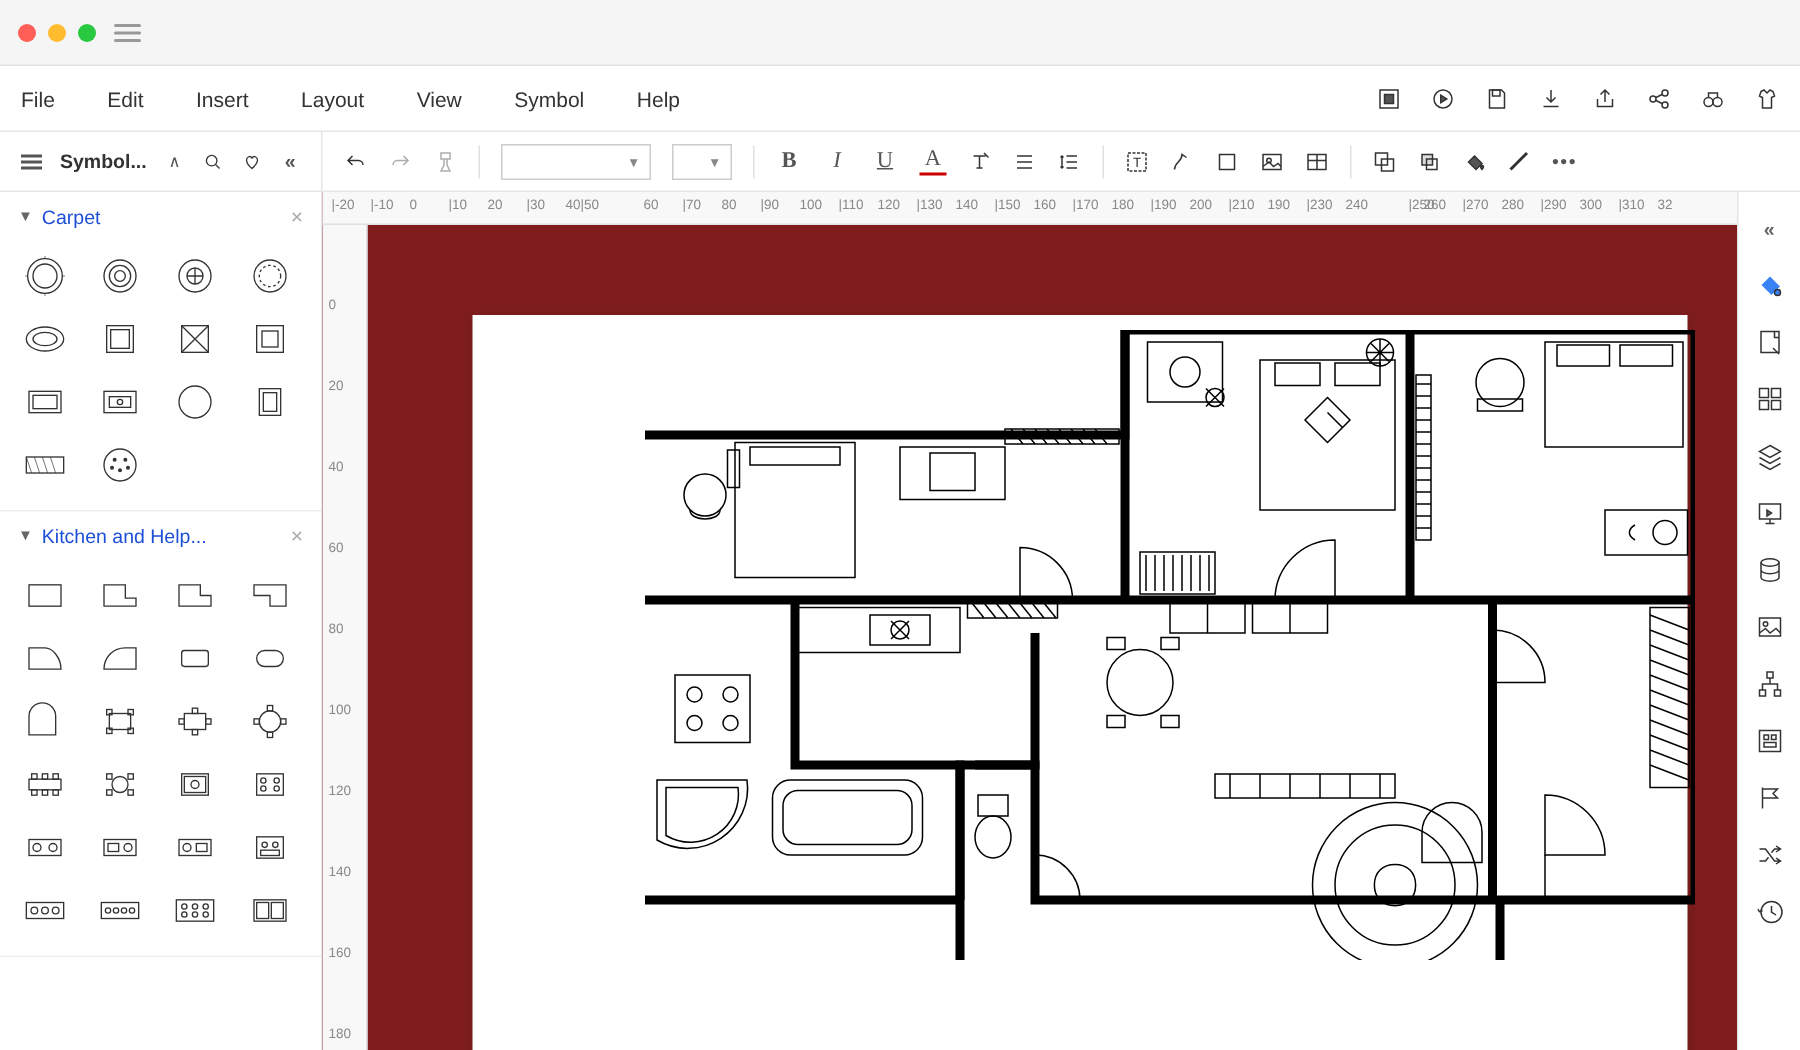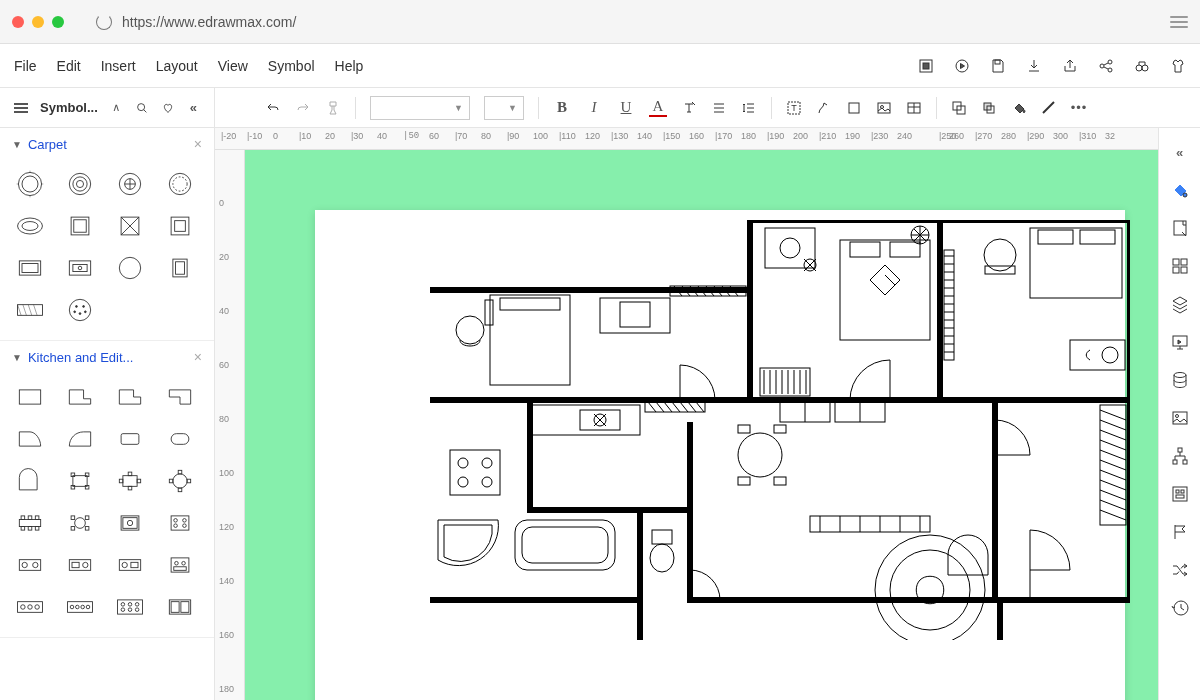--- a/index.html
+++ b/index.html
@@ -8,26 +8,26 @@
 .traffic-lights { display: flex; gap: 8px; }
 .tl { width: 12px; height: 12px; border-radius: 50%; }
 .tl.red { background: #ff5f57; }
 .tl.yellow { background: #febc2e; }
 .tl.green { background: #28c840; }
 .urlbar { flex: 1; display: flex; align-items: center; gap: 10px; margin-left: 20px; margin-right: 20px; }
 .reload-icon { width: 16px; height: 16px; border: 1.5px solid #777; border-radius: 50%; border-top-color: transparent; position: relative; }
 .url { color: #555; font-size: 14px; }
 .hamburger { width: 18px; display: flex; flex-direction: column; gap: 3px; }
 .hamburger span { height: 2px; background: #999; border-radius: 1px; }
-.menubar { height: 44px; display: flex; align-items: center; padding: 0 14px; gap: 20px; border-bottom: 1px solid #e5e5e5; }
+.menubar { height: 44px; display: flex; align-items: center; padding: 0 14px; gap: 35px; border-bottom: 1px solid #e5e5e5; }
 .menubar .spacer { flex: 1; }
 .menubar-right { display: flex; gap: 20px; align-items: center; }
 .mi { color: #333; cursor: pointer; font-size: 14px; }
 .tb-icon { width: 16px; height: 16px; display: inline-flex; align-items: center; justify-content: center; color: #555; cursor: pointer; }
-.toolbar2 { height: 40px; display: flex; border-bottom: 1px solid #e5e5e5; gap: 36px; }
+.toolbar2 { height: 40px; display: flex; border-bottom: 1px solid #e5e5e5; }
 .tb2-left { width: 215px; display: flex; align-items: center; gap: 12px; padding: 0 14px; border-right: 1px solid #e5e5e5; height: 100%; }
 .tb2-left .label { font-weight: 600; font-size: 13px; }
 .tb2-main { flex: 1; display: flex; align-items: center; gap: 14px; padding: 0 14px; height: 100%; }
 .tb-divider { width: 1px; height: 22px; background: #e0e0e0; }
 .font-select { width: 100px; height: 24px; border: 1px solid #ccc; background: #fff; display: flex; align-items: center; padding: 0 6px; font-size: 12px; }
 .font-select.small { width: 40px; }
 .dd-arrow { margin-left: auto; font-size: 9px; color: #888; }
 .txtbtn { font-family: Georgia, serif; font-size: 15px; color: #555; width: 18px; text-align: center; cursor: pointer; }
 .workspace { display: flex; height: calc(700px - 44px - 44px - 40px); }
 .left-panel { width: 215px; border-right: 1px solid #e5e5e5; overflow: hidden; background: #fff; }
@@ -36,21 +36,21 @@
 .palette-head .arrow { font-size: 10px; color: #666; }
 .palette-head .title { flex: 1; font-size: 13px; color: #1d4ed8; }
 .palette-head .close { color: #aaa; cursor: pointer; font-size: 14px; }
 .palette-grid { display: grid; grid-template-columns: repeat(4, 1fr); gap: 6px; padding: 6px 10px 12px; }
 .shape { width: 40px; height: 36px; display: flex; align-items: center; justify-content: center; cursor: grab; }
 .shape svg { width: 36px; height: 32px; }
 .vruler { width: 30px; background: #f8f8f8; border-right: 1px solid #e0e0e0; position: relative; font-size: 9px; color: #888; }
 .vruler .tick { position: absolute; left: 4px; }
 .hruler { height: 22px; background: #f8f8f8; border-bottom: 1px solid #e0e0e0; position: relative; font-size: 9px; color: #888; }
 .hruler .tick { position: absolute; top: 3px; }
-.canvas-area { flex: 1; display: flex; flex-direction: column; background: #86efac; }
+.canvas-area { flex: 1; display: flex; flex-direction: column; background: #7f1d1d; }
 .canvas-body { flex: 1; display: flex; overflow: hidden; }
 .canvas-scroll { flex: 1; position: relative; overflow: hidden; }
 .paper { position: absolute; left: 70px; top: 60px; width: 810px; height: 560px; background: #fff; box-shadow: 0 2px 8px rgba(0,0,0,0.15); }
 .floorplan { position: absolute; left: 115px; top: 10px; width: 700px; height: 420px; }
 .right-panel { width: 42px; border-left: 1px solid #e5e5e5; background: #fff; display: flex; flex-direction: column; align-items: center; gap: 18px; padding-top: 14px; }
 .rp-icon { width: 20px; height: 20px; display: flex; align-items: center; justify-content: center; color: #666; cursor: pointer; }
 .rp-icon.active { color: #3b82f6; }
 svg { stroke: #333; stroke-width: 1; fill: none; }
 .sym-icon { width:14px; height:14px; }
 .stack-icon { width:14px; height:10px; display:flex; flex-direction:column; justify-content:space-between; }
@@ -58,24 +58,20 @@
 </style>
 </head>
 <body>
 
 <div class="titlebar">
   <div class="traffic-lights">
     <div class="tl red"></div>
     <div class="tl yellow"></div>
     <div class="tl green"></div>
   </div>
-  <div class="urlbar">
-    <div class="reload-icon"></div>
-    <span class="url">https://www.edrawmax.com/</span>
-  </div>
   <div class="hamburger">
       <span></span>
       <span></span>
       <span></span>
     </div>
 </div>
 
 <div class="menubar">
   <span class="mi">File</span>
   <span class="mi">Edit</span>
@@ -362,21 +358,21 @@
               <circle cx="20" cy="22" r="1" fill="#333"></circle>
               <circle cx="14" cy="20" r="1" fill="#333"></circle>
               <circle cx="26" cy="20" r="1" fill="#333"></circle>
             </svg>
           </div>
       </div>
     </div>
     <div class="palette-section">
       <div class="palette-head">
         <span class="arrow">▼</span>
-        <span class="title">Kitchen and Edit...</span>
+        <span class="title">Kitchen and Help...</span>
         <span class="close">×</span>
       </div>
       <div class="palette-grid">
         <div class="shape">
             <svg viewBox="0 0 40 36">
               <rect x="8" y="10" width="24" height="16"></rect>
             </svg>
           </div>
         <div class="shape">
             <svg viewBox="0 0 40 36">
@@ -551,21 +547,21 @@
 
   <div class="canvas-area">
     <div class="hruler" id="hruler">
         <span class="tick" style="left: 6px;">|-20</span>
         <span class="tick" style="left: 32px;">|-10</span>
         <span class="tick" style="left: 58px;">0</span>
         <span class="tick" style="left: 84px;">|10</span>
         <span class="tick" style="left: 110px;">20</span>
         <span class="tick" style="left: 136px;">|30</span>
         <span class="tick" style="left: 162px;">40</span>
-        <span class="tick" style="left: 188px; font-family: Liberation Mono, monospace;">|50</span>
+        <span class="tick" style="left: 172px;">|50</span>
         <span class="tick" style="left: 214px;">60</span>
         <span class="tick" style="left: 240px;">|70</span>
         <span class="tick" style="left: 266px;">80</span>
         <span class="tick" style="left: 292px;">|90</span>
         <span class="tick" style="left: 318px;">100</span>
         <span class="tick" style="left: 344px;">|110</span>
         <span class="tick" style="left: 370px;">120</span>
         <span class="tick" style="left: 396px;">|130</span>
         <span class="tick" style="left: 422px;">140</span>
         <span class="tick" style="left: 448px;">|150</span>

